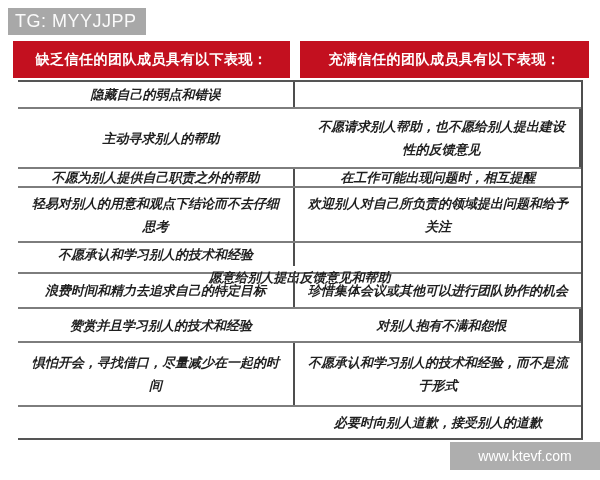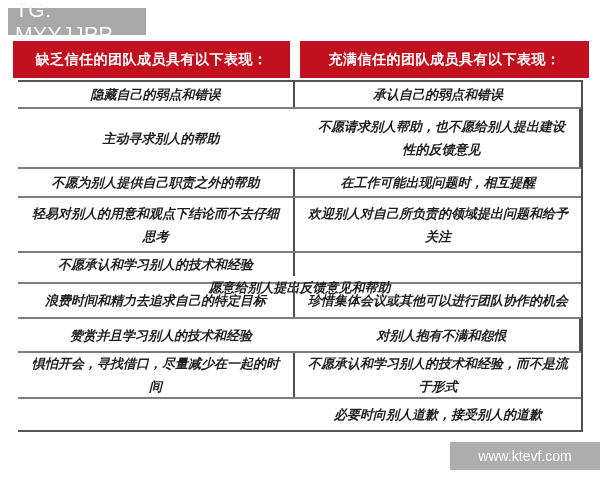--- a/index.html
+++ b/index.html
@@ -10,21 +10,21 @@
     height: 480px;
     background: #ffffff;
     overflow: hidden;
   }
   .tag-bar {
     position: absolute;
     top: 8px; left: 8px;
     width: 138px; height: 27px;
     background: #a8a8a8;
     color: #fafafa;
-    font-size: 21px;
+    font-size: 18px;
     letter-spacing: .5px;
     display: flex; align-items: center;
     padding-left: 7px;
     box-sizing: border-box;
     font-family: "Liberation Sans", sans-serif;
   }
   .table-wrap {
     position: absolute;
     top: 41px; left: 13px;
     width: 576px;
@@ -42,23 +42,23 @@
   .th-left  { width: 277px; margin-right: 10px; }
   .th-right { flex: 1; }
   .tbody {
     margin: 2px 6px 0 5px;
     border-top: 2px solid #555555;
     border-right: 2px solid #4e4e4e;
     border-bottom: 2px solid #555555;
   }
   .trow { display: flex; border-bottom: 2px solid #7d7d7d; box-sizing: border-box; }
   .trow:last-child { border-bottom: none; align-items: center; }
-  .r1 { height: 27px; } .r2 { height: 60px; } .r3 { height: 29px; }
+  .r1 { height: 27px; } .r2 { height: 60px; } .r3 { height: 19px; }
   .r4 { height: 55px; } .r5 { height: 31px; flex-direction: column; } .r6 { height: 35px; }
-  .r7 { height: 34px; } .r8 { height: 46px; } .r9 { height: 31px; }
+  .r7 { height: 34px; } .r8 { height: 64px; } .r9 { height: 31px; }
   .cell {
     display: flex; align-items: center; justify-content: center;
     text-align: center;
     font-family: "Liberation Serif", "DejaVu Serif", serif;
     font-style: italic;
     font-weight: bold;
     font-size: 13px;
     line-height: 23px;
     color: #1f1f1f;
     padding: 0 12px;
@@ -89,21 +89,20 @@
   <div class="table-wrap">
 
     <div class="thead">
       <div class="th th-left">缺乏信任的团队成员具有以下表现：</div>
       <div class="th th-right">充满信任的团队成员具有以下表现：</div>
     </div>
 
     <div class="tbody">
       <div class="trow r1">
         <div class="cell cell-left">隐藏自己的弱点和错误</div>
-        <div class="cell cell-right">承认自己的弱点和错误</div>
       </div>
       <div class="trow r2">
         <div class="cell cell-right">主动寻求别人的帮助</div>
         <div class="cell cell-left">不愿请求别人帮助，也不愿给别人提出建设性的反馈意见</div>
       </div>
       <div class="trow r3">
         <div class="cell cell-left">不愿为别人提供自己职责之外的帮助</div>
         <div class="cell cell-right">在工作可能出现问题时，相互提醒</div>
       </div>
       <div class="trow r4">

